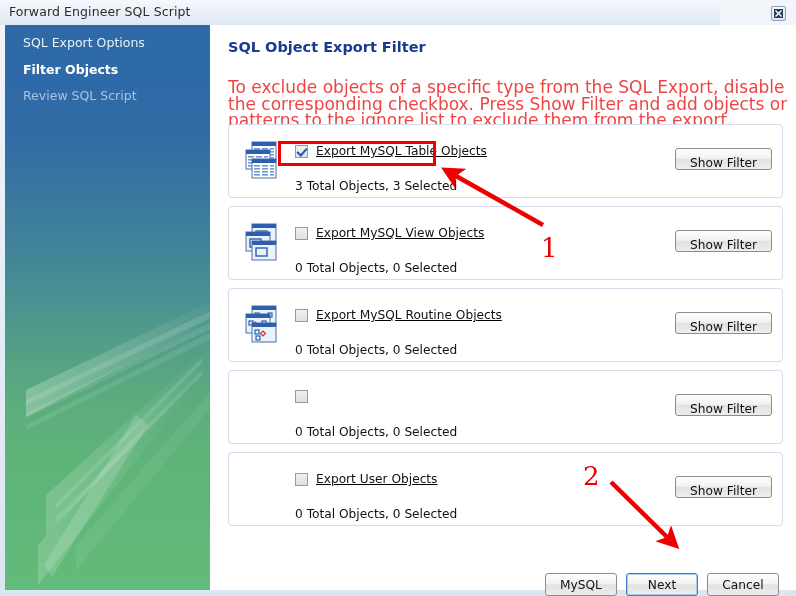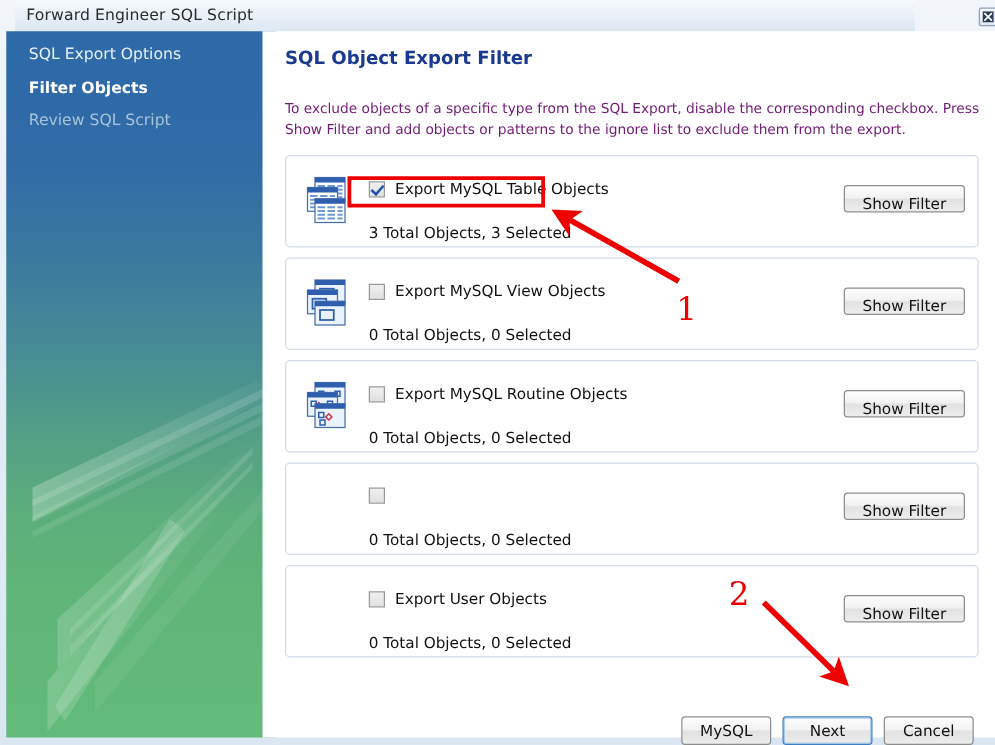--- a/index.html
+++ b/index.html
@@ -18,21 +18,21 @@
   #window {
     position: absolute;
     left: 0; top: 0;
     width: 796px; height: 596px;
     background: linear-gradient(to bottom, #f2f6fb 0%, #e4ecf6 55%, #dbe6f3 100%);
     box-sizing: border-box;
   }
 
   #titlebar {
     position: absolute;
-    left: 12px; top: 0;
+    left: 0; top: 0;
     width: 720px; height: 25px;
     background: linear-gradient(to bottom, #f6f9fc 0%, #eaf1f8 45%, #dde8f4 100%);
   }
   #titlebar-text {
     position: absolute;
     left: 9px; top: 4px;
     font-size: 12.5px;
     color: #2b2b2b;
     letter-spacing: 0.1px;
     white-space: nowrap;
@@ -97,22 +97,22 @@
     left: 18px; top: 14px;
     font-size: 14.5px;
     font-weight: bold;
     color: #1a3a8f;
     white-space: nowrap;
   }
   #page-desc {
     position: absolute;
     left: 18px; top: 54px;
     width: 560px;
-    font-size: 11px;
-    color: #701a75;
+    font-size: 17px;
+    color: #ef4444;
     line-height: 16.5px;
   }
 
   
   #panels {
     position: absolute;
     left: 18px; top: 99px;
     width: 555px;
   }
   .panel {
@@ -128,20 +128,21 @@
     position: absolute;
     left: 12px; top: 16px;
     width: 38px; height: 40px;
   }
   .row-check {
     position: absolute;
     left: 66px; top: 19px;
     display: flex;
     align-items: center;
     cursor: pointer;
+    text-decoration: underline;
   }
   .cbox {
     width: 13px; height: 13px;
     border: 1px solid #9a9a9a;
     background: linear-gradient(to bottom, #f0f0f0 0%, #e0e0e0 100%);
     box-sizing: border-box;
     position: relative;
     flex: none;
     cursor: pointer;
   }

